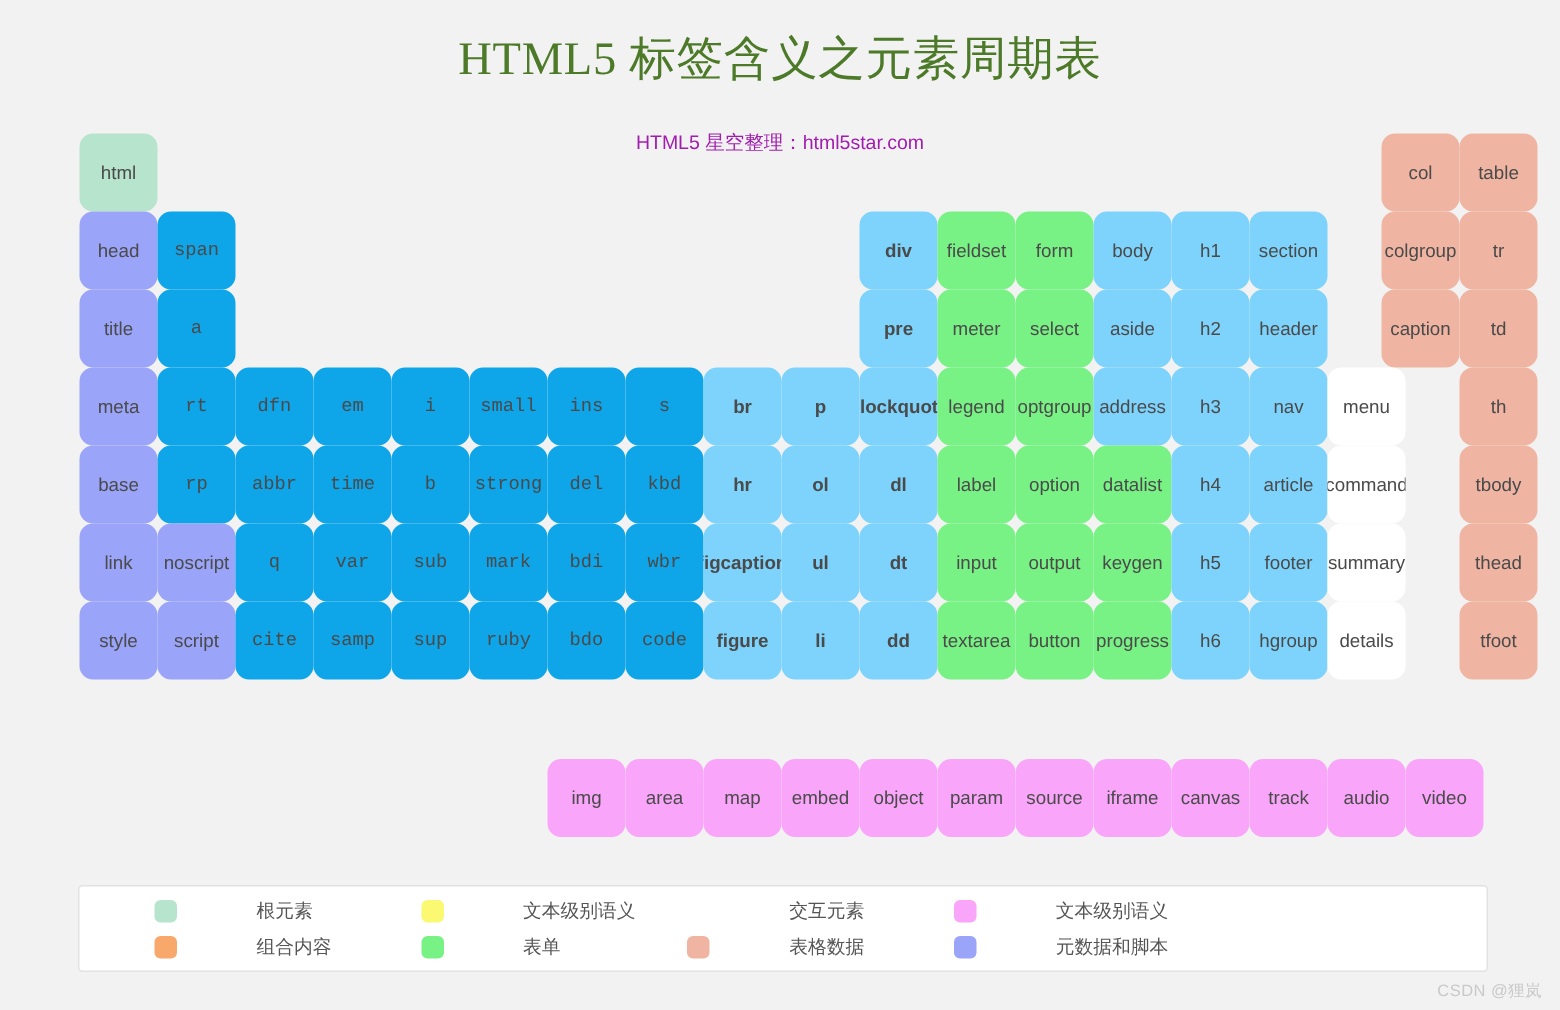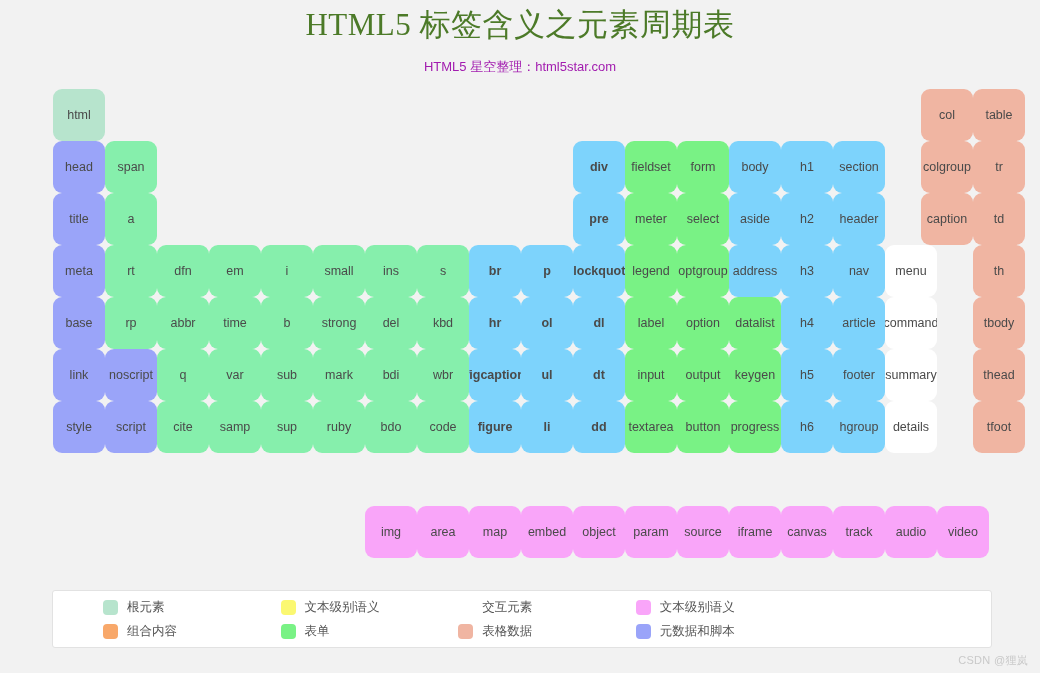--- a/index.html
+++ b/index.html
@@ -14,21 +14,21 @@
     overflow: hidden;
     position: relative;
   }
 
   
   #page-title {
     text-align: center;
     font-family: "Liberation Serif", "DejaVu Serif", serif;
     font-size: 31px;
     color: #4c7a28;
-    margin: 2px;
+    margin: 16px;
     padding-top: 4px;
     font-weight: normal;
     letter-spacing: 0.5px;
     line-height: 38px;
   }
   #page-subtitle {
     text-align: center;
     font-size: 13px;
     color: #a21caf;
     margin: 0;
@@ -56,21 +56,21 @@
     justify-content: center;
     font-size: 12.5px;
     color: #4a4a4a;
     box-sizing: border-box;
     overflow: hidden;
     white-space: nowrap;
   }
   .cell.empty { background: transparent; }
 
   .c-root      { background: #b7e4cd; }
-  .c-text      { background: #86efac; }
+  .c-text      { background: #0ea5e9; font-family: Liberation Mono, monospace; }
   .c-form      { background: #79f285; }
   .c-group     { background: #7dd3fc; font-weight: bold; }
   .c-section   { background: #7dd3fc; }
   .c-meta      { background: #9aa4f9; }
   .c-table     { background: #f0b5a2; margin-left: 36px; }
   .c-embed     { background: #f9a5f9; }
   .c-inter     { background: #ffffff; }
 
   
   #embedded-row {
@@ -107,21 +107,21 @@
     font-size: 12.5px;
     color: #555;
     line-height: 18px;
   }
   .legend-swatch {
     width: 15px;
     height: 15px;
     border-radius: 4px;
     flex: 0 0 auto;
   }
-  .legend-label { white-space: nowrap; }
+  .legend-label { white-space: nowrap; margin-left: 44px; }
 
   
   #watermark {
     position: absolute;
     right: 12px;
     bottom: 5px;
     font-size: 11px;
     color: #c9c9c9;
     letter-spacing: 0.3px;
   }

